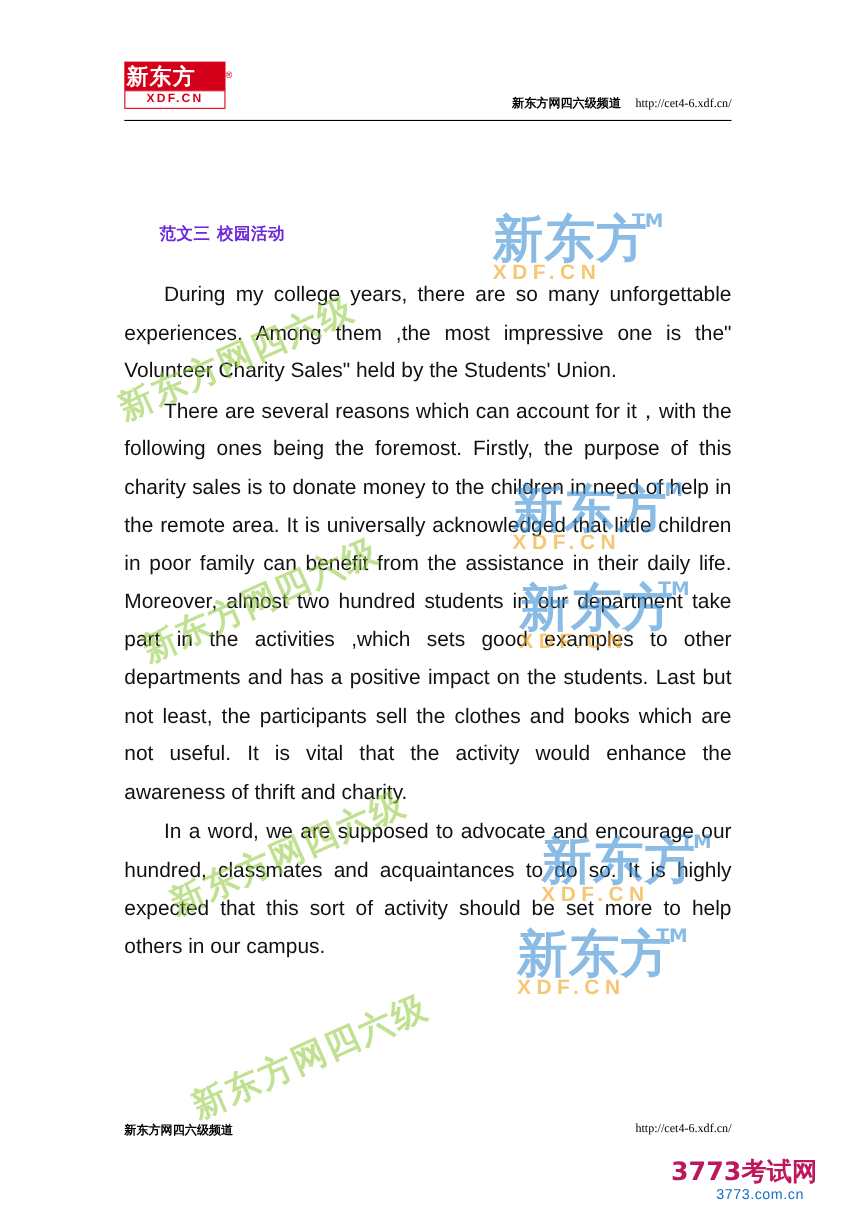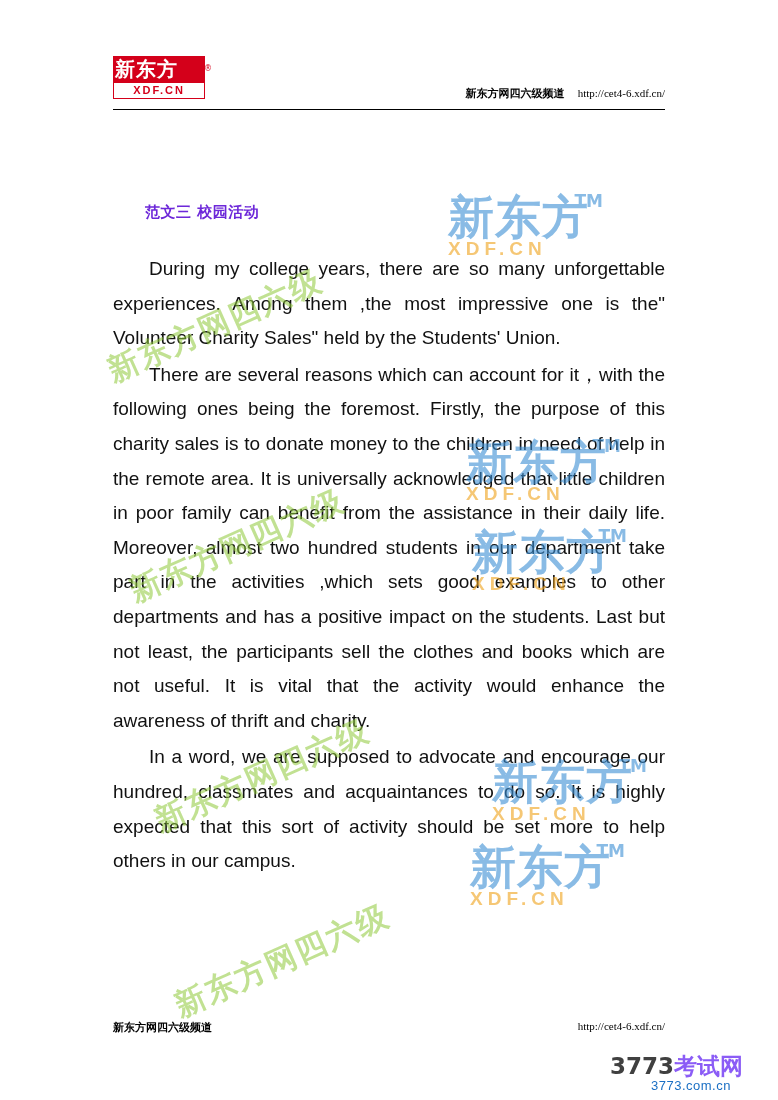--- a/index.html
+++ b/index.html
@@ -213,22 +213,22 @@
     height: 40px;
     background: #ffffff;
   }
   .badge-top {
     font-family: "DejaVu Sans", sans-serif;
     font-weight: bold;
     font-size: 23px;
     line-height: 24px;
     letter-spacing: 0px;
   }
-  .badge-top .num { color: #404040; }
-  .badge-top .cn { color: #8b5cf6; }
+  .badge-top .num { color: #be185d; }
+  .badge-top .cn { color: #be185d; }
   .badge-bottom {
     text-align: center;
     font-family: "Liberation Sans", sans-serif;
     font-size: 13px;
     color: #1a6fc4;
     line-height: 15px;
     letter-spacing: 0.5px;
   }
 </style>
 </head>

